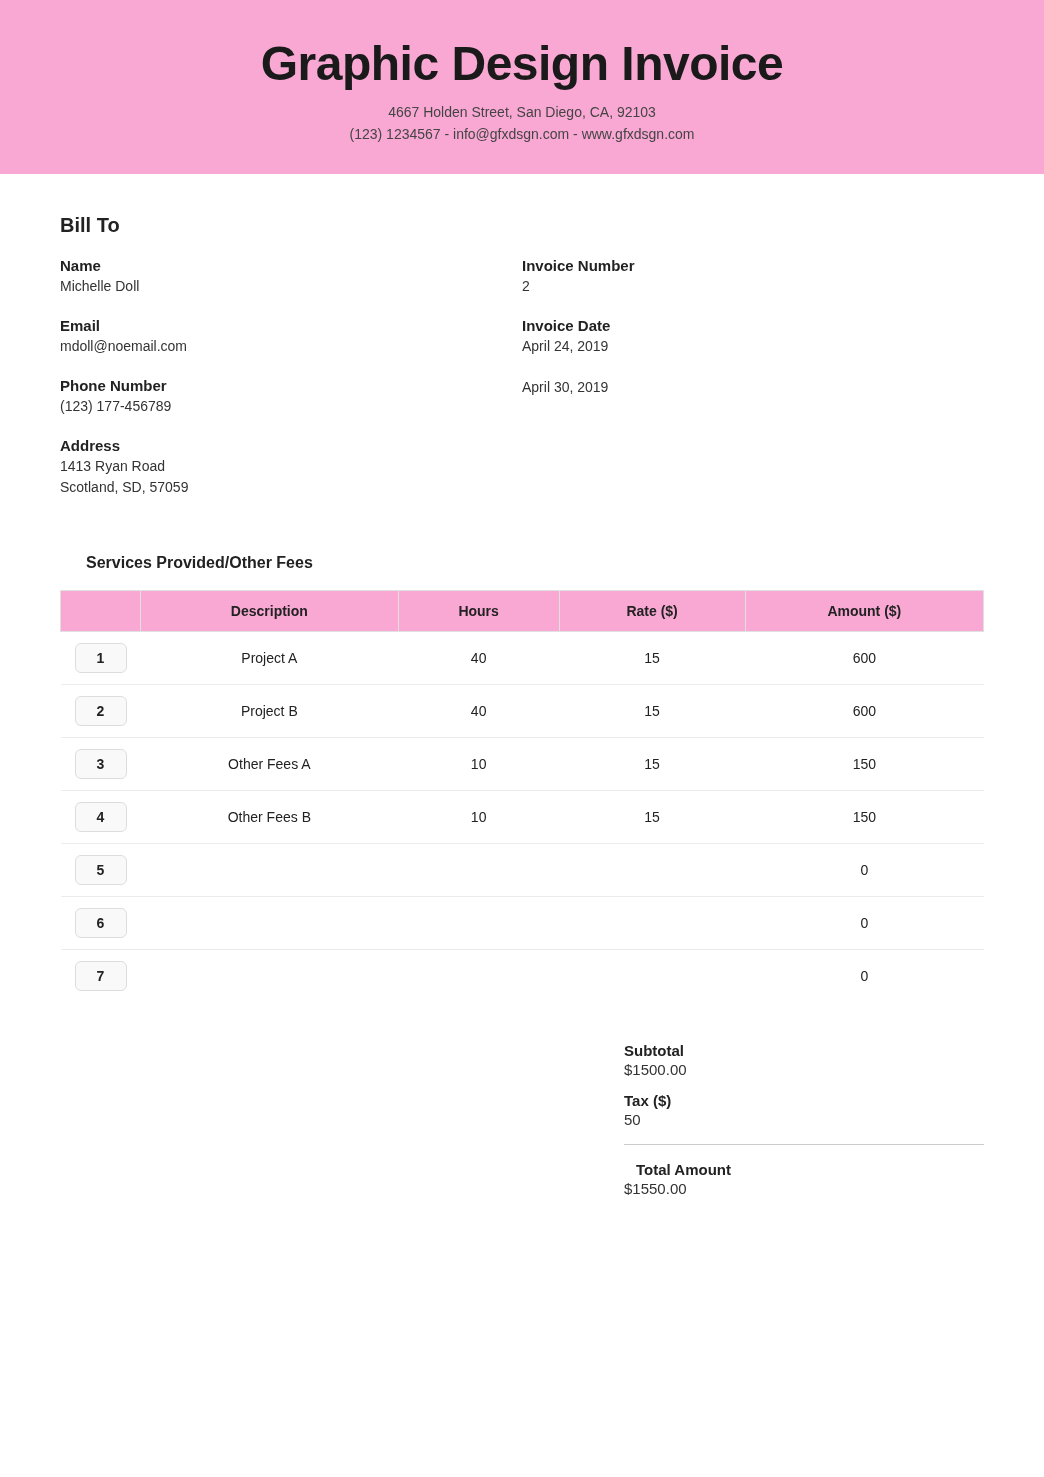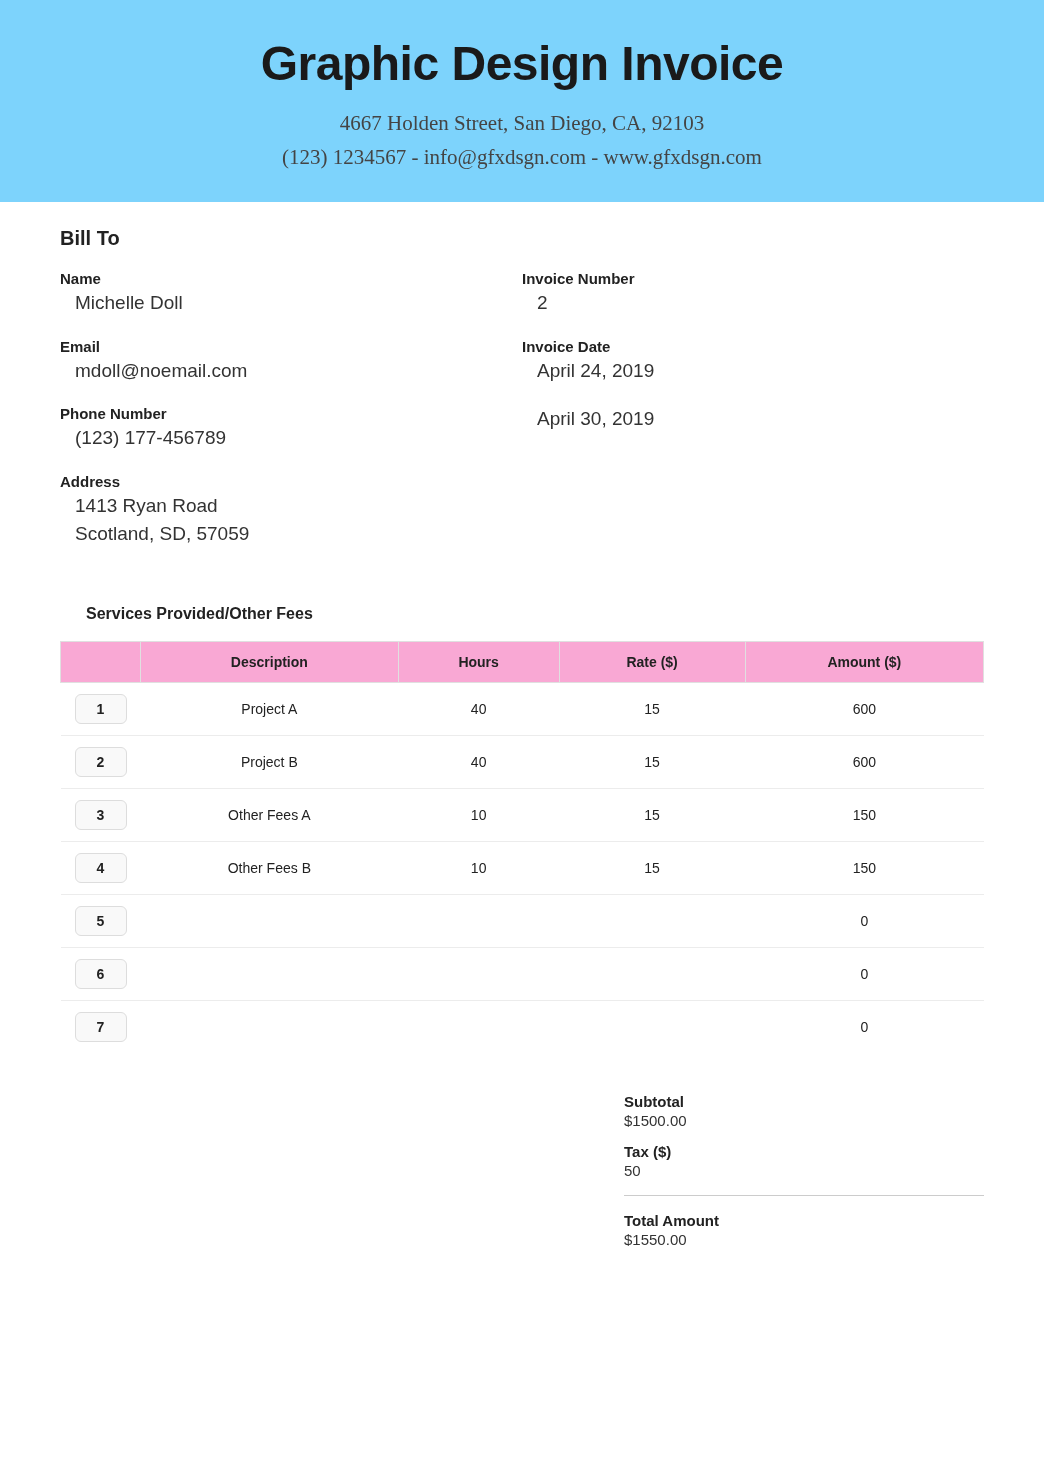--- a/index.html
+++ b/index.html
@@ -4,39 +4,38 @@
   <style>
     * { box-sizing: border-box; margin: 0; padding: 0; }
     body {
       background: #fff;
       font-family: 'Helvetica Neue', Arial, sans-serif;
       color: #222;
       width: 1044px;
       min-height: 1477px;
     }
     .header {
-      background: #7dd3fc;
+      background: #f9a8d4;
       text-align: center;
       padding: 36px 40px 28px;
     }
     .header h1 {
       font-size: 48px;
       font-weight: 900;
       color: #1a1a1a;
       letter-spacing: -0.5px;
     }
     .header .address {
-      margin-top: 16px;
-      font-size: 21px;
+      margin-top: 10px;
+      font-size: 14px;
       color: #444;
       line-height: 1.6;
-      font-family: Liberation Serif, serif;
     }
     .content {
-      padding: 25px 60px 60px;
+      padding: 40px 60px 60px;
     }
     .bill-to-title {
       font-size: 20px;
       font-weight: 800;
       margin-bottom: 20px;
     }
     .billing-grid {
       display: grid;
       grid-template-columns: 1fr 1fr;
       gap: 0;
@@ -44,24 +43,23 @@
     }
     .billing-field {
       margin-bottom: 20px;
     }
     .billing-field .label {
       font-weight: 800;
       font-size: 15px;
       margin-bottom: 2px;
     }
     .billing-field .value {
-      font-size: 19px;
+      font-size: 14px;
       color: #333;
       line-height: 1.5;
-      margin-left: 15px;
     }
     .section-title {
       font-size: 16px;
       font-weight: 800;
       margin-bottom: 18px;
       margin-left: 26px;
     }
     .services-table {
       width: 100%;
       border-collapse: collapse;
@@ -108,20 +106,21 @@
       margin-top: 2px;
     }
     .totals-divider {
       border: none;
       border-top: 1px solid #ccc;
       margin: 16px 0;
     }
     .total-amount-row .t-label {
       font-weight: 800;
       font-size: 15px;
+      margin-left: 12px;
     }
     .total-amount-row .t-value {
       font-size: 15px;
       color: #333;
       margin-top: 2px;
     }
   </style>
 </head>
 <body>
 

